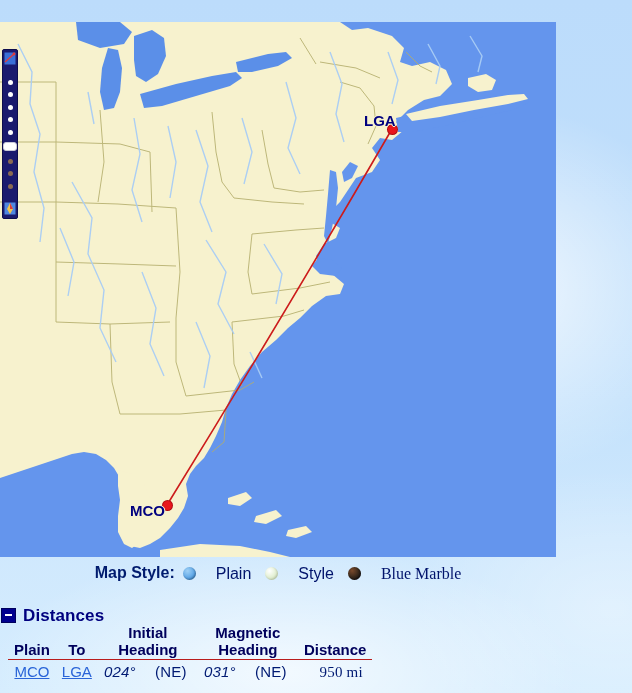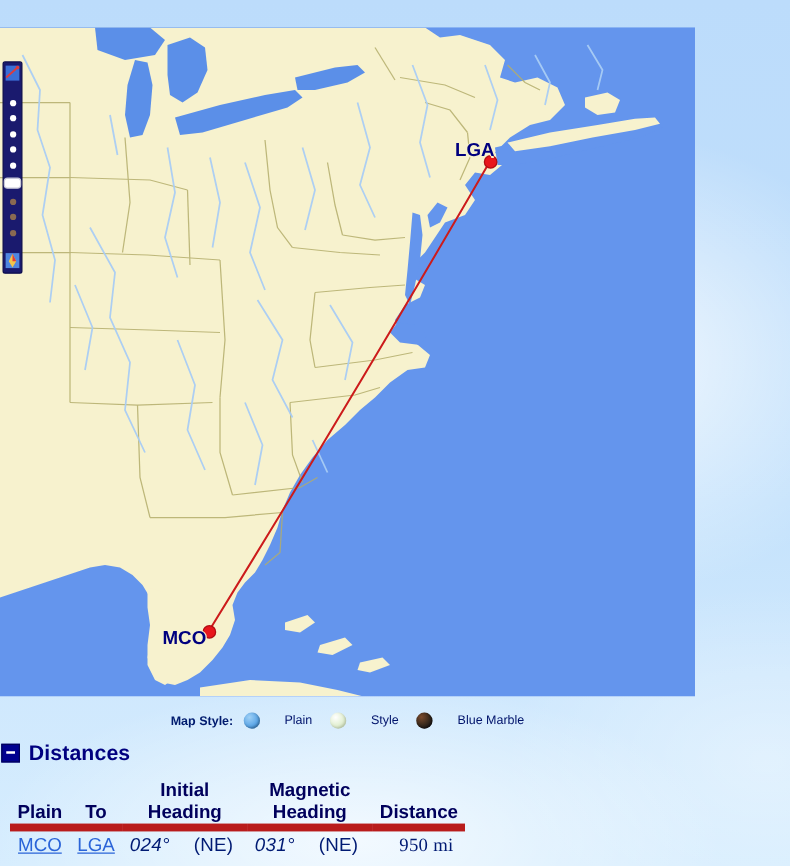--- a/index.html
+++ b/index.html
@@ -28,21 +28,21 @@
     display:flex;align-items:center;justify-content:center;flex:0 0 auto;
     margin-left:1px;
   }
   .toggle-box i{display:block;width:7px;height:2px;background:#fff;}
   .section-title{
     font-size:17px;font-weight:bold;color:#00007f;letter-spacing:.1px;
     line-height:17px;white-space:nowrap;
   }
 
   #map-head{top:18px;align-items:flex-end;}
-  #dist-head{top:592px;}
+  #dist-head{top:605px;}
 
   
   #map-panel{
     position:absolute;left:0;top:22px;width:556px;height:535px;
     background:#6495ed;overflow:hidden;
   }
   #map-svg{position:absolute;left:0;top:0;width:556px;height:535px;display:block;}
 
   .marker-dot{
     position:absolute;width:9px;height:9px;border-radius:50%;
@@ -67,26 +67,26 @@
     flex:1 1 auto;width:14px;display:flex;flex-direction:column;
     align-items:center;justify-content:space-evenly;padding:2px 0;
   }
   .zdot{width:5px;height:5px;border-radius:50%;background:#fff;flex:0 0 auto;}
   .zdot.brown{background:#8a6a52;}
   .zhandle{width:12px;height:7px;border-radius:3px;background:#fff;border:1px solid #c8c8d8;flex:0 0 auto;}
 
   
   #mapstyle-bar{
     position:absolute;left:0;top:563px;width:556px;height:20px;
-    display:flex;align-items:flex-end;justify-content:center;gap:6px;
-    font-size:10px;color:#00136b;
+    display:flex;align-items:center;justify-content:center;gap:6px;
+    font-size:16px;color:#00136b;
   }
   #mapstyle-bar .ms-label{font-weight:bold;color:#001b6e;margin-right:2px;}
   .ms-opt{display:flex;align-items:center;gap:20px;cursor:pointer;margin-right:8px;}
-  .ms-opt:last-child{margin-right:0;}
+  .ms-opt:last-child{margin-right:0;font-family:Liberation Serif, serif;}
   .globe{width:13px;height:13px;border-radius:50%;display:block;flex:0 0 auto;}
   .globe.plain{
     background:radial-gradient(circle at 35% 30%, #9fd0f5 0%, #5fa8e8 55%, #2f7fc9 100%);
     box-shadow:inset -1px -1px 2px rgba(0,0,0,.3);
   }
   .globe.light{
     background:radial-gradient(circle at 35% 30%, #ffffff 0%, #e7f2d9 45%, #cfe2b4 100%);
     box-shadow:inset -1px -1px 2px rgba(0,0,0,.18);
   }
   .globe.bluemarble{
@@ -97,21 +97,21 @@
 
   
   #dist-table{
     position:absolute;left:8px;top:624px;
     border-collapse:collapse;
     font-size:15px;color:#00007f;
   }
   #dist-table th{
     font-weight:bold;color:#00005c;text-align:center;
     padding:0 6px 1px 6px;line-height:17px;vertical-align:bottom;
-    border-bottom:6px solid #b91c1c;
+    border-bottom:1px solid #b91c1c;
   }
   #dist-table th .hl{display:block;}
   #dist-table td{
     text-align:center;padding:3px 6px 0 6px;line-height:18px;
     color:#001a73;white-space:nowrap;
   }
   #dist-table td.num{font-size:15px;letter-spacing:.2px;}
   #dist-table td.dist{padding-left:18px;font-family:Liberation Serif, serif;}
   .lnk{color:#2a64d8;text-decoration:underline;cursor:pointer;}
   .hdg-pair{display:inline-block;}

